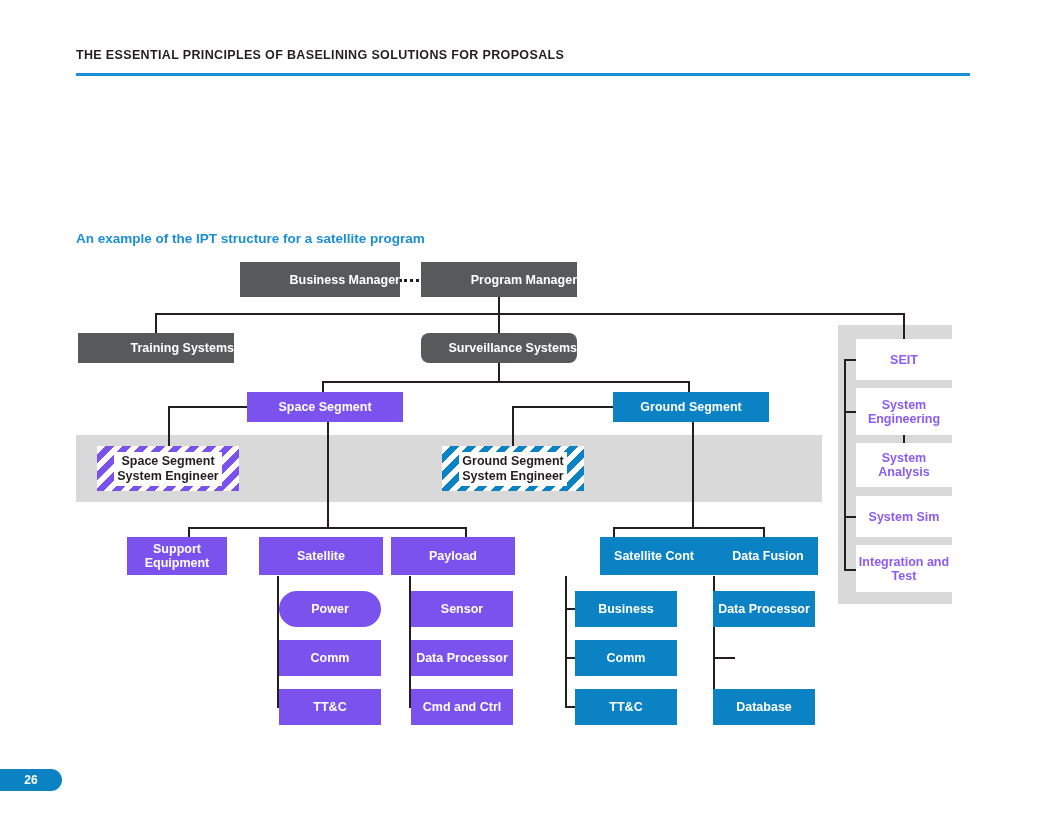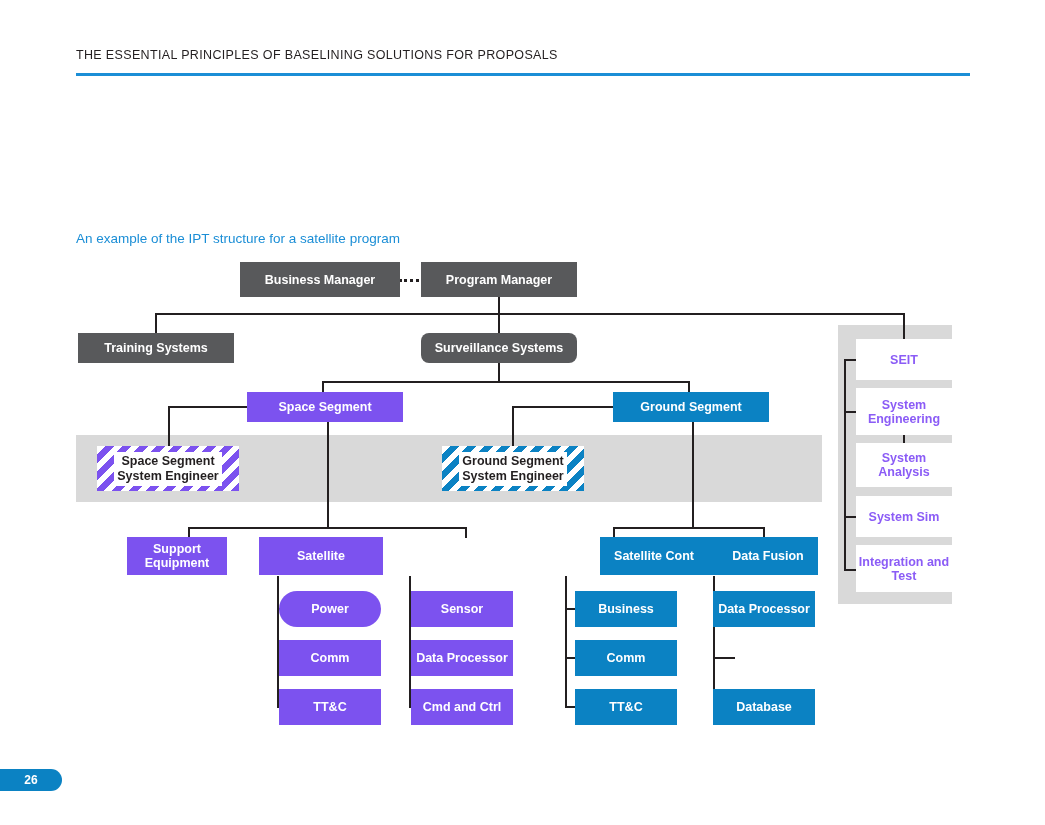--- a/index.html
+++ b/index.html
@@ -6,43 +6,43 @@
   body{
     width:1045px;height:825px;background:#ffffff;
     font-family:"Liberation Sans", sans-serif;
     position:relative;overflow:hidden;
   }
   .page{position:absolute;left:0;top:0;width:1045px;height:825px;}
 
   
   .hdr-title{
     position:absolute;left:76px;top:48px;
-    font-size:12.5px;font-weight:normal;letter-spacing:.35px;
+    font-size:12.5px;font-weight:bold;letter-spacing:.35px;
     color:#231f20;white-space:nowrap;
   }
   .hdr-rule{
     position:absolute;left:76px;top:73px;width:894px;height:2.5px;
     background:#1b8ed6;
   }
 
   
   .subtitle{
     position:absolute;left:76px;top:231px;
-    font-size:13.5px;font-weight:normal;color:#1b8ed6;
+    font-size:13.5px;font-weight:bold;color:#1b8ed6;
     white-space:nowrap;
   }
 
   
   .node{
     position:absolute;box-sizing:border-box;
     display:flex;align-items:center;justify-content:center;
     text-align:center;color:#ffffff;font-weight:bold;
     font-size:12.5px;line-height:14px;
   }
-  .node.gray{background:#58595b;}
+  .node.gray{background:#58595b;justify-content:flex-end;}
   .node.purple{background:#7c52ef;}
   .node.blue{background:#0b82c3;}
   .node.white{background:#ffffff;color:#8b5cf6;}
 
   .line{position:absolute;background:#231f20;}
   .vline{width:2px;}
   .hline{height:2px;}
 
   .band{position:absolute;background:#d9d9d9;}
   .panel{position:absolute;background:#d9d9d9;}
@@ -182,20 +182,23 @@
       <div>System Engineer</div>
     </div>
   </div>
 
   <div class="node purple" style="left:127px;top:537px;width:100px;height:38px;">
     <span>Support Equipment</span>
   </div>
   <div class="node purple" style="left:259px;top:537px;width:124px;height:38px;">
     <span>Satellite</span>
   </div>
+  <div class="node purple" style="left:391px;top:537px;width:124px;height:38px;">
+    <span>Payload</span>
+  </div>
   <div class="node blue" style="left:552px;top:537px;width:124px;height:38px;margin-left:48px;">
     <span>Satellite Control</span>
   </div>
   <div class="node blue" style="left:694px;top:537px;width:124px;height:38px;padding-left:24px;">
     <span>Data Fusion</span>
   </div>
 
   <div class="node purple" style="left:279px;top:591px;width:102px;height:36px;border-radius:18px;">
     <span>Power</span>
   </div>

